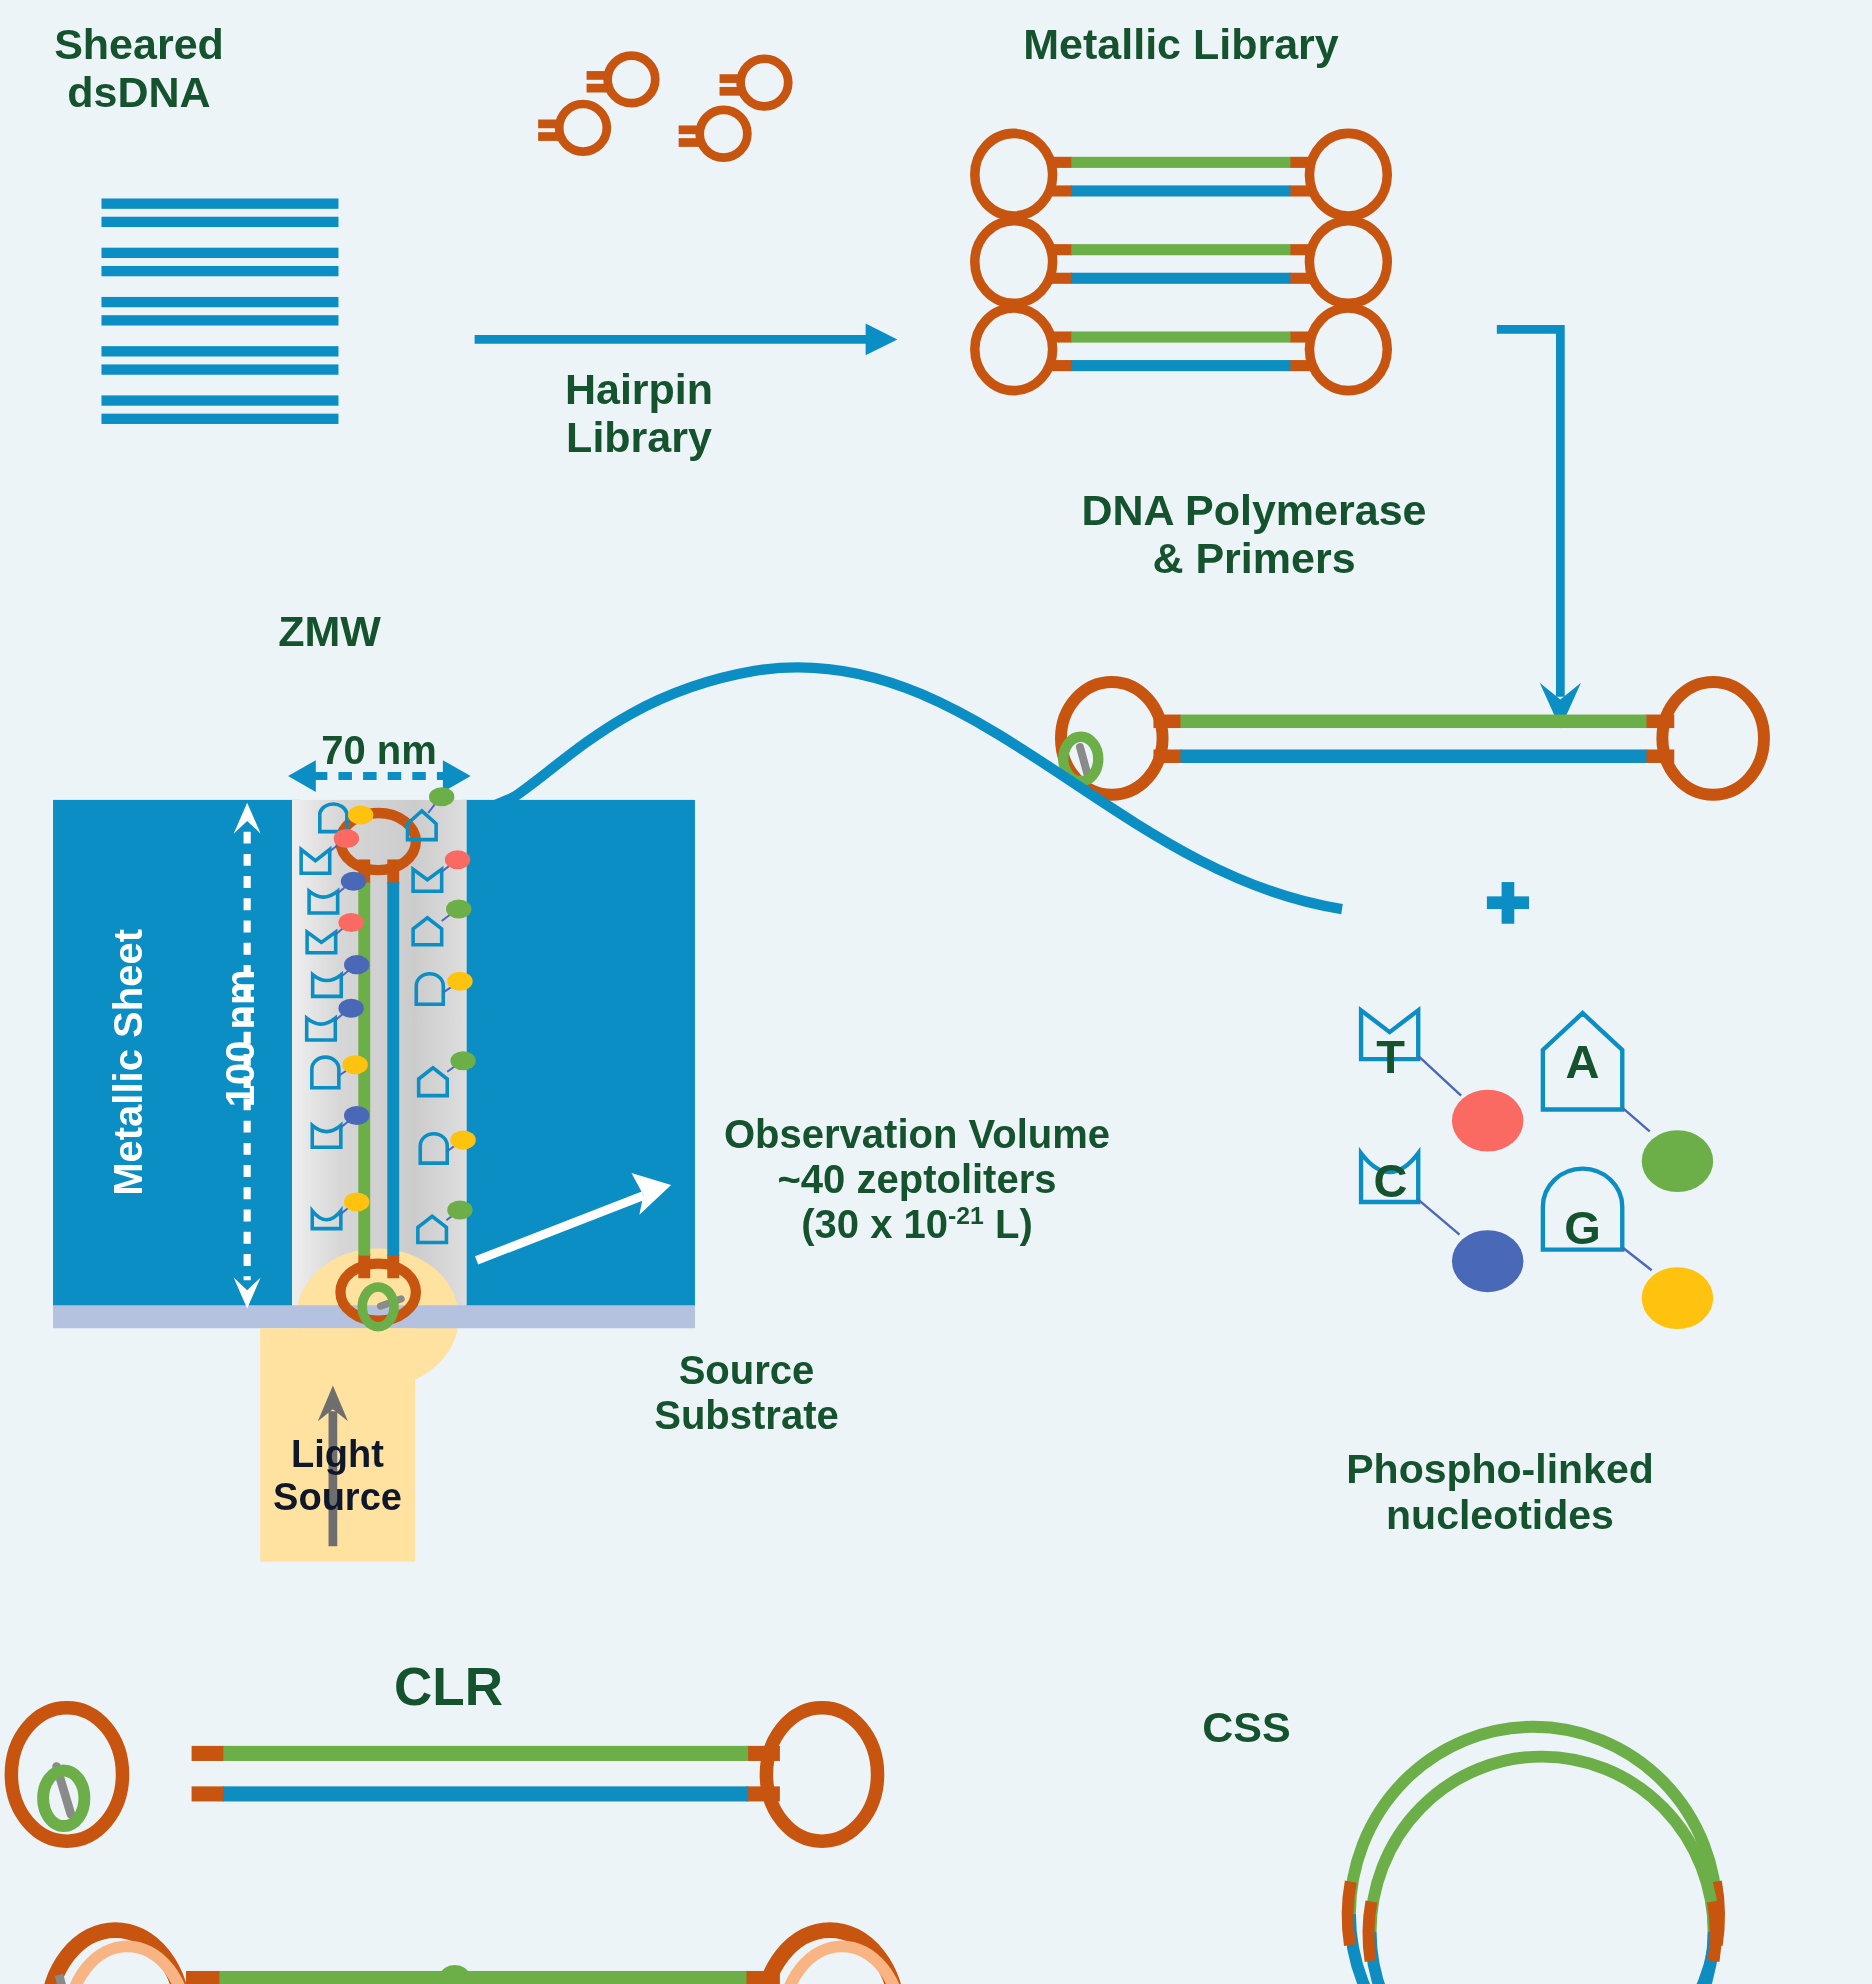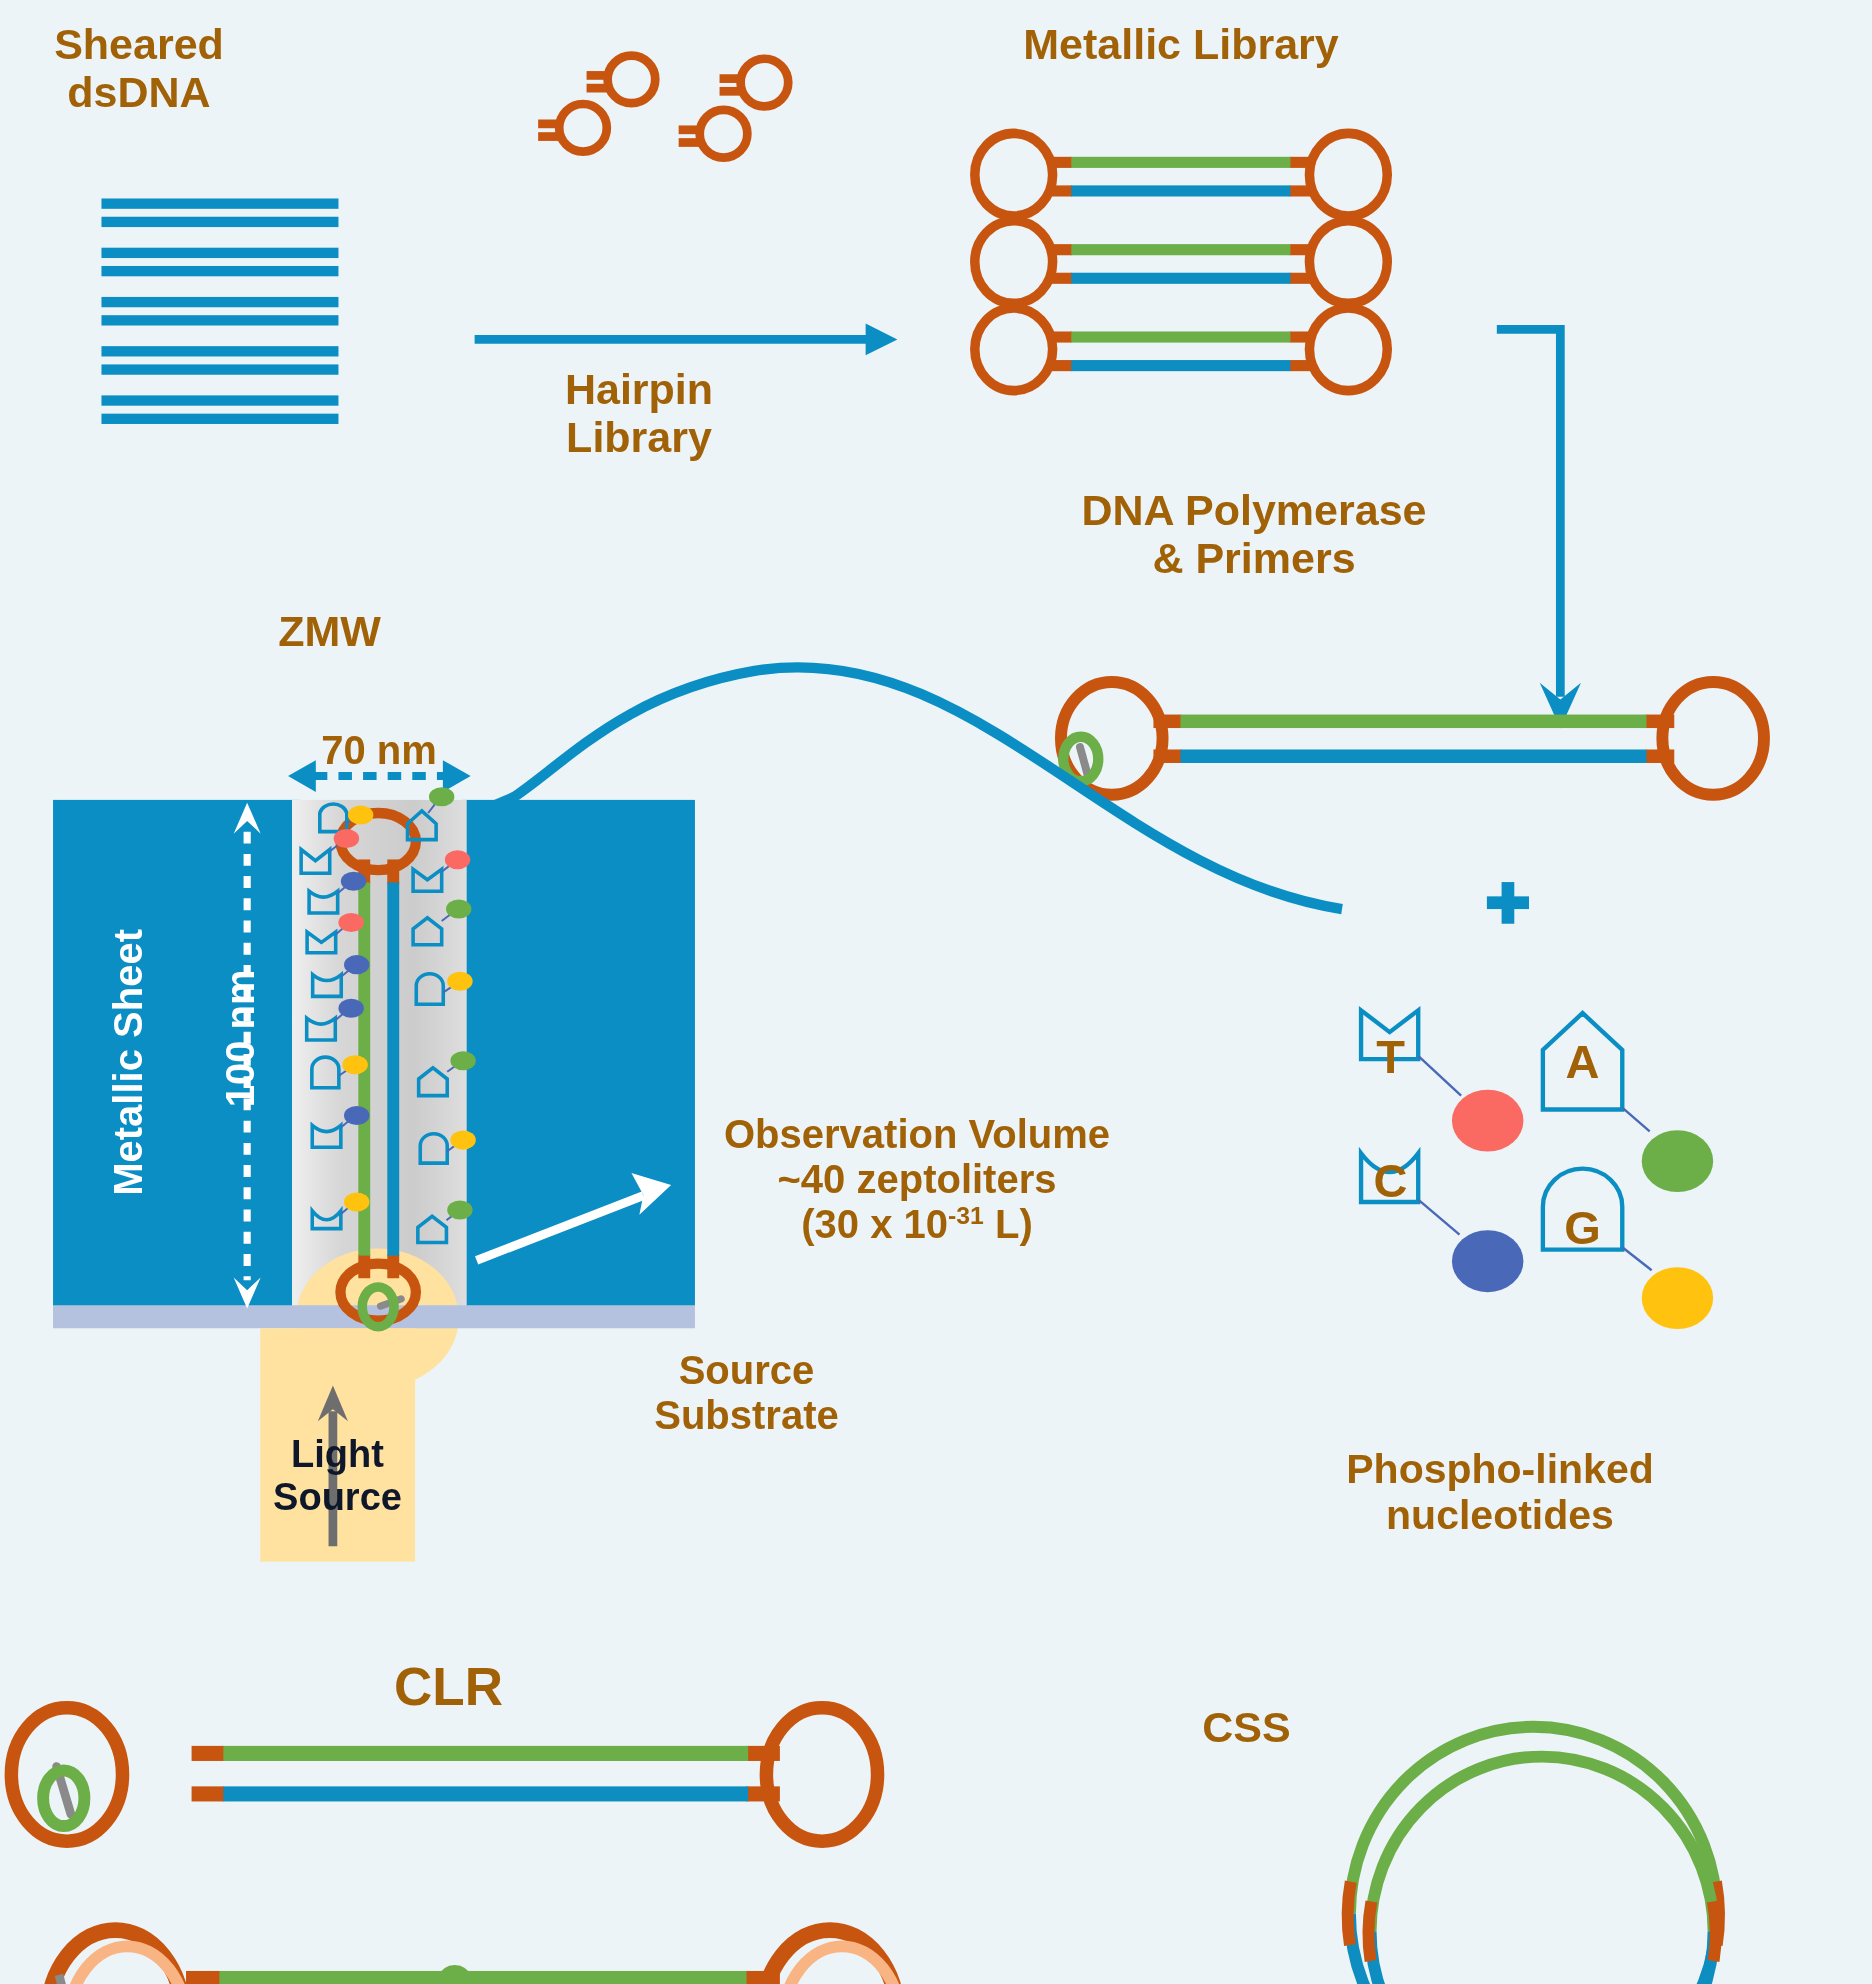--- a/index.html
+++ b/index.html
@@ -4,21 +4,21 @@
 <style>
   html,body{margin:0;padding:0;}
   body{
     width:1873px;height:2595px;
     background:#ecf4f8;
     font-family:"Liberation Sans", sans-serif;
     position:relative;overflow:hidden;
   }
   .stage{position:absolute;inset:0;}
   svg.layer{position:absolute;left:0;top:0;width:1873px;height:2595px;}
-  .lbl{position:absolute;color:#a16207;font-weight:bold;line-height:1.12;text-align:center;}
+  .lbl{position:absolute;color:#14532d;font-weight:bold;line-height:1.12;text-align:center;}
   .lbl.white{color:#ffffff;}
   .lbl.gray{color:#0f172a;}
   .vert{transform-origin:center center;}
   sup{font-size:0.62em;vertical-align:super;}
 </style>
 </head>
 <body>
 
 <div class="stage">
 
@@ -434,21 +434,21 @@
 <div class="lbl" style="left:280px;top:728px;width:198px;font-size:40px;text-align:center;">70 nm</div>
 
 <div class="lbl white vert" style="left:137px;top:1016px;width:206px;font-size:40px;transform:rotate(-90deg);">100 nm</div>
 
 <div class="lbl white vert" style="left:-38px;top:1040px;width:333px;font-size:40px;transform:rotate(-90deg);">Metallic Sheet</div>
 
 <div class="lbl" style="left:663px;top:1112px;width:508px;font-size:40px;">
   <div>Observation Volume</div>
   <div>~40 zeptoliters</div>
   <div>
-    <span>(30 x 10</span><sup>-31</sup><span> L)</span>
+    <span>(30 x 10</span><sup>-21</sup><span> L)</span>
   </div>
 </div>
 
 <div class="lbl" style="left:568px;top:1348px;width:357px;font-size:40px;">
   <div>Source</div>
   <div>Substrate</div>
 </div>
 
 <div class="lbl gray" style="left:260px;top:1433px;width:155px;font-size:38px;">
   <div>Light</div>

